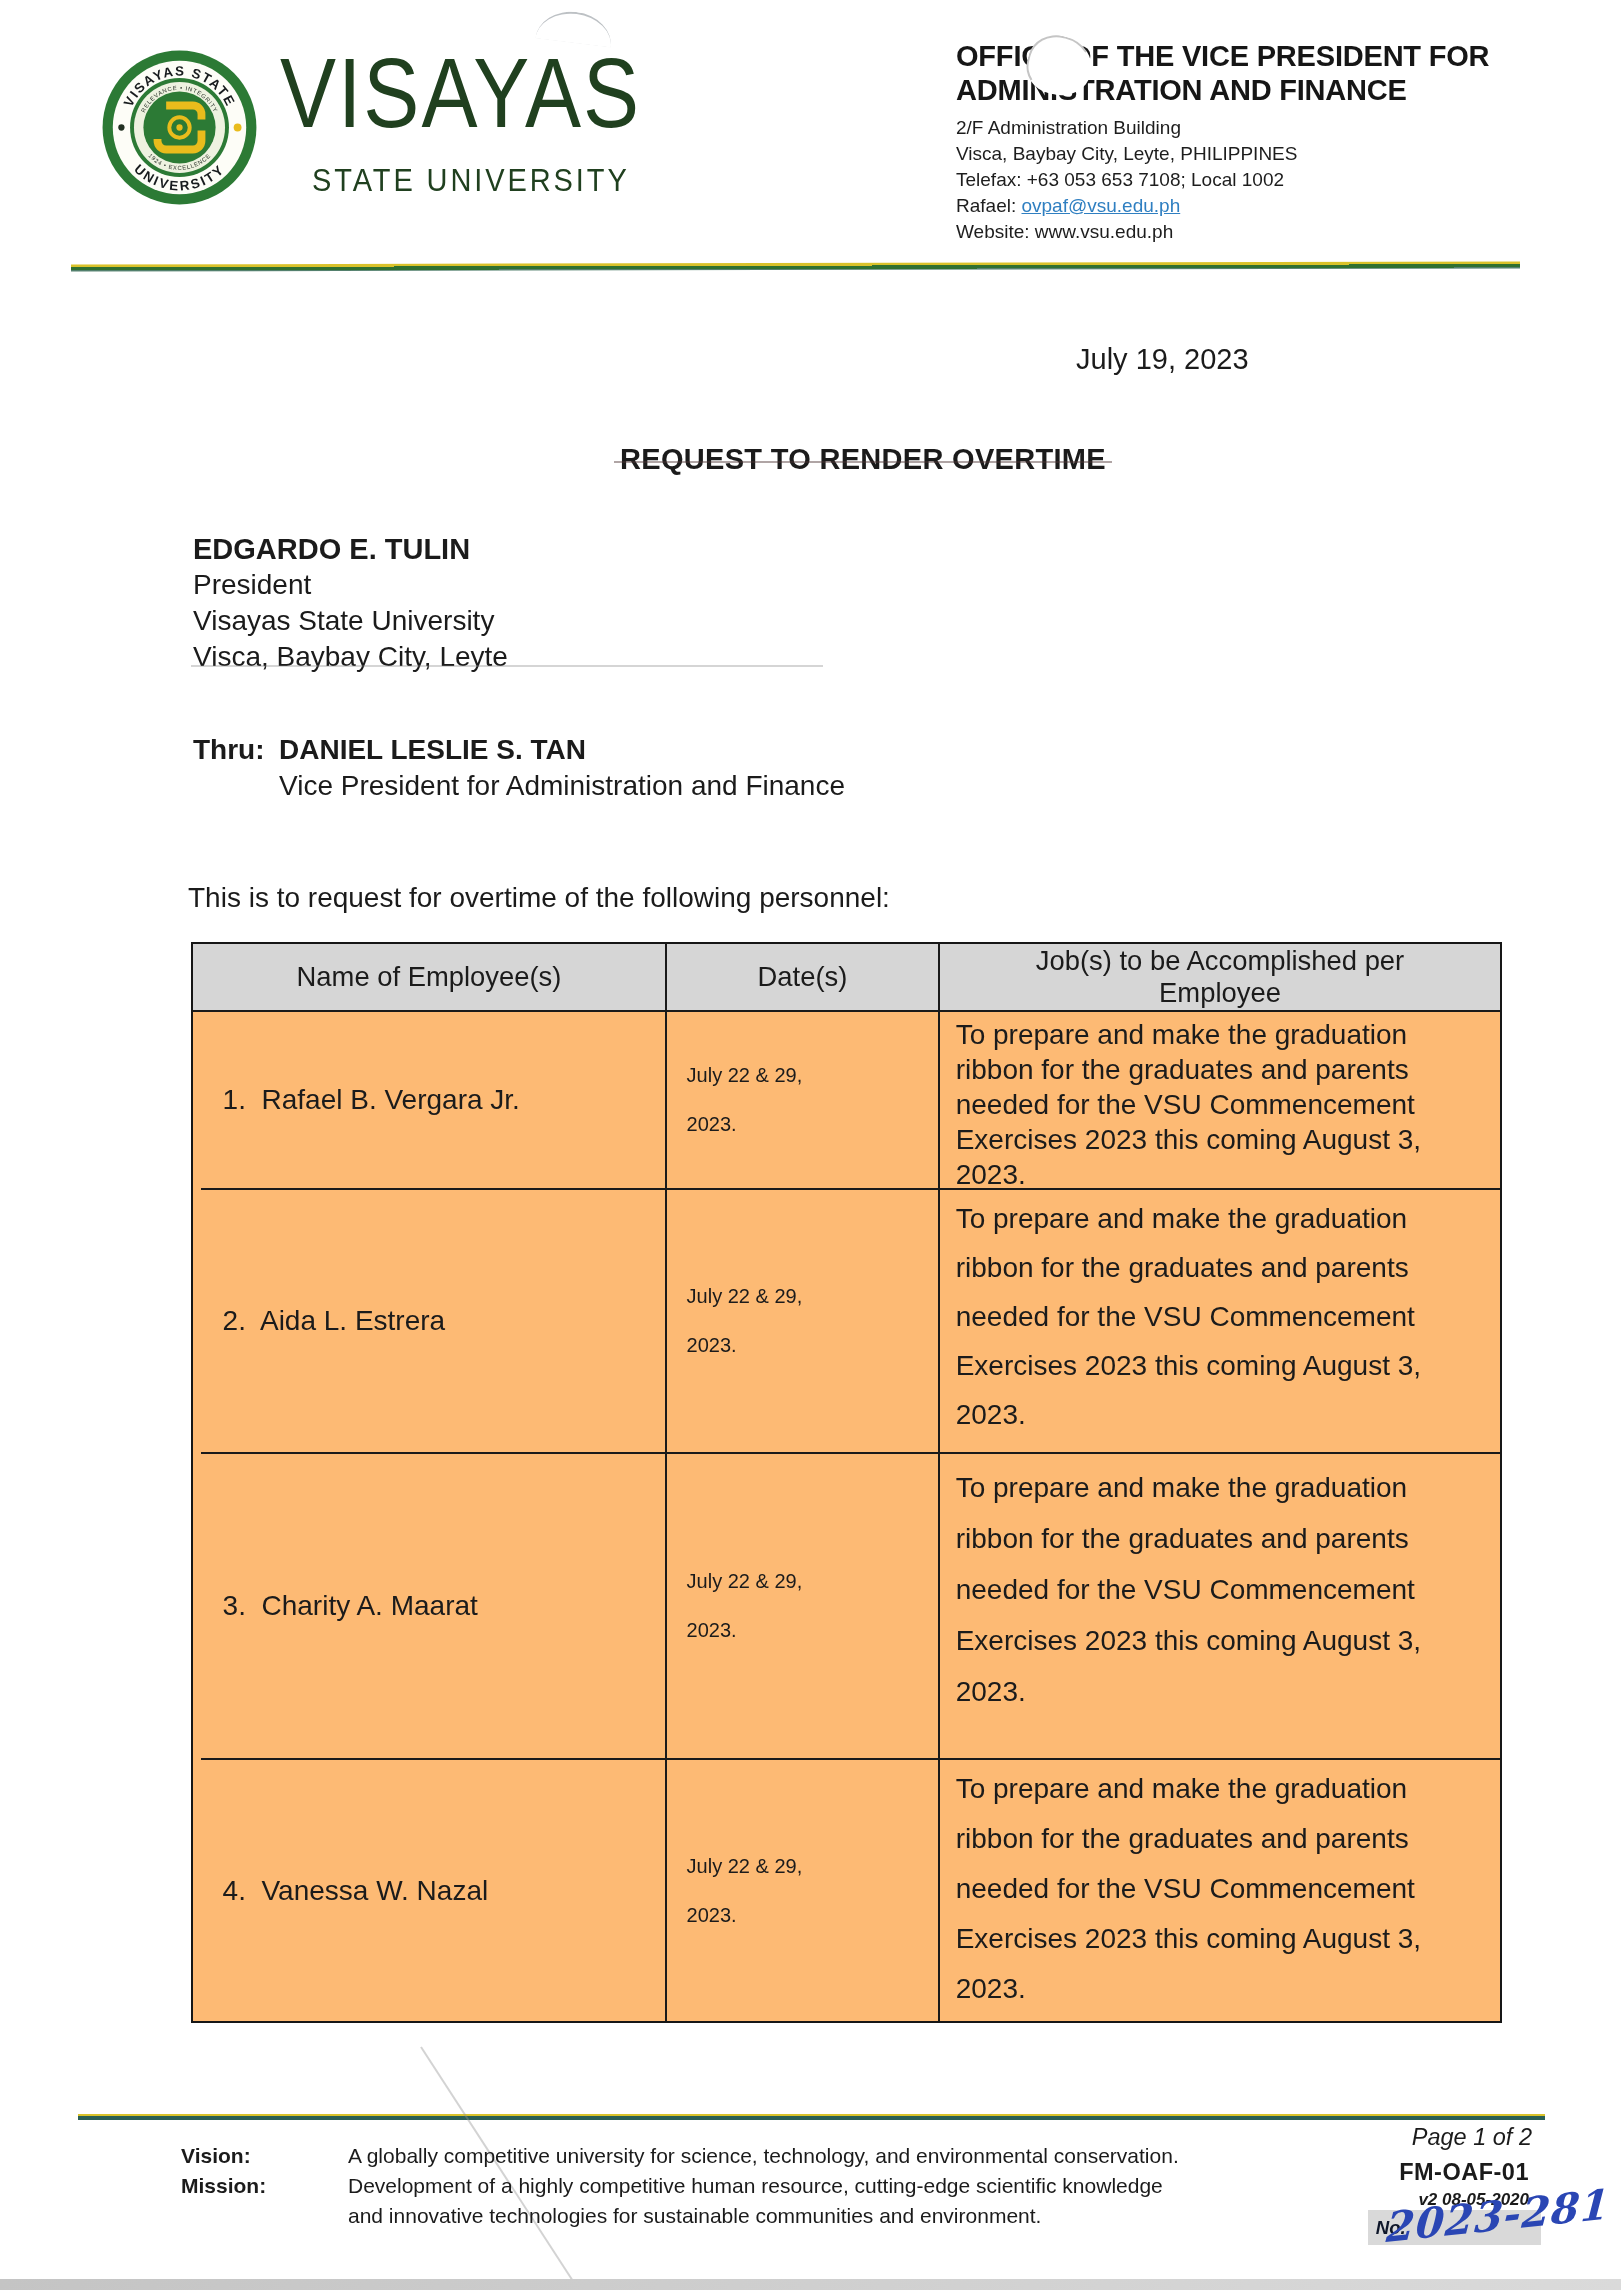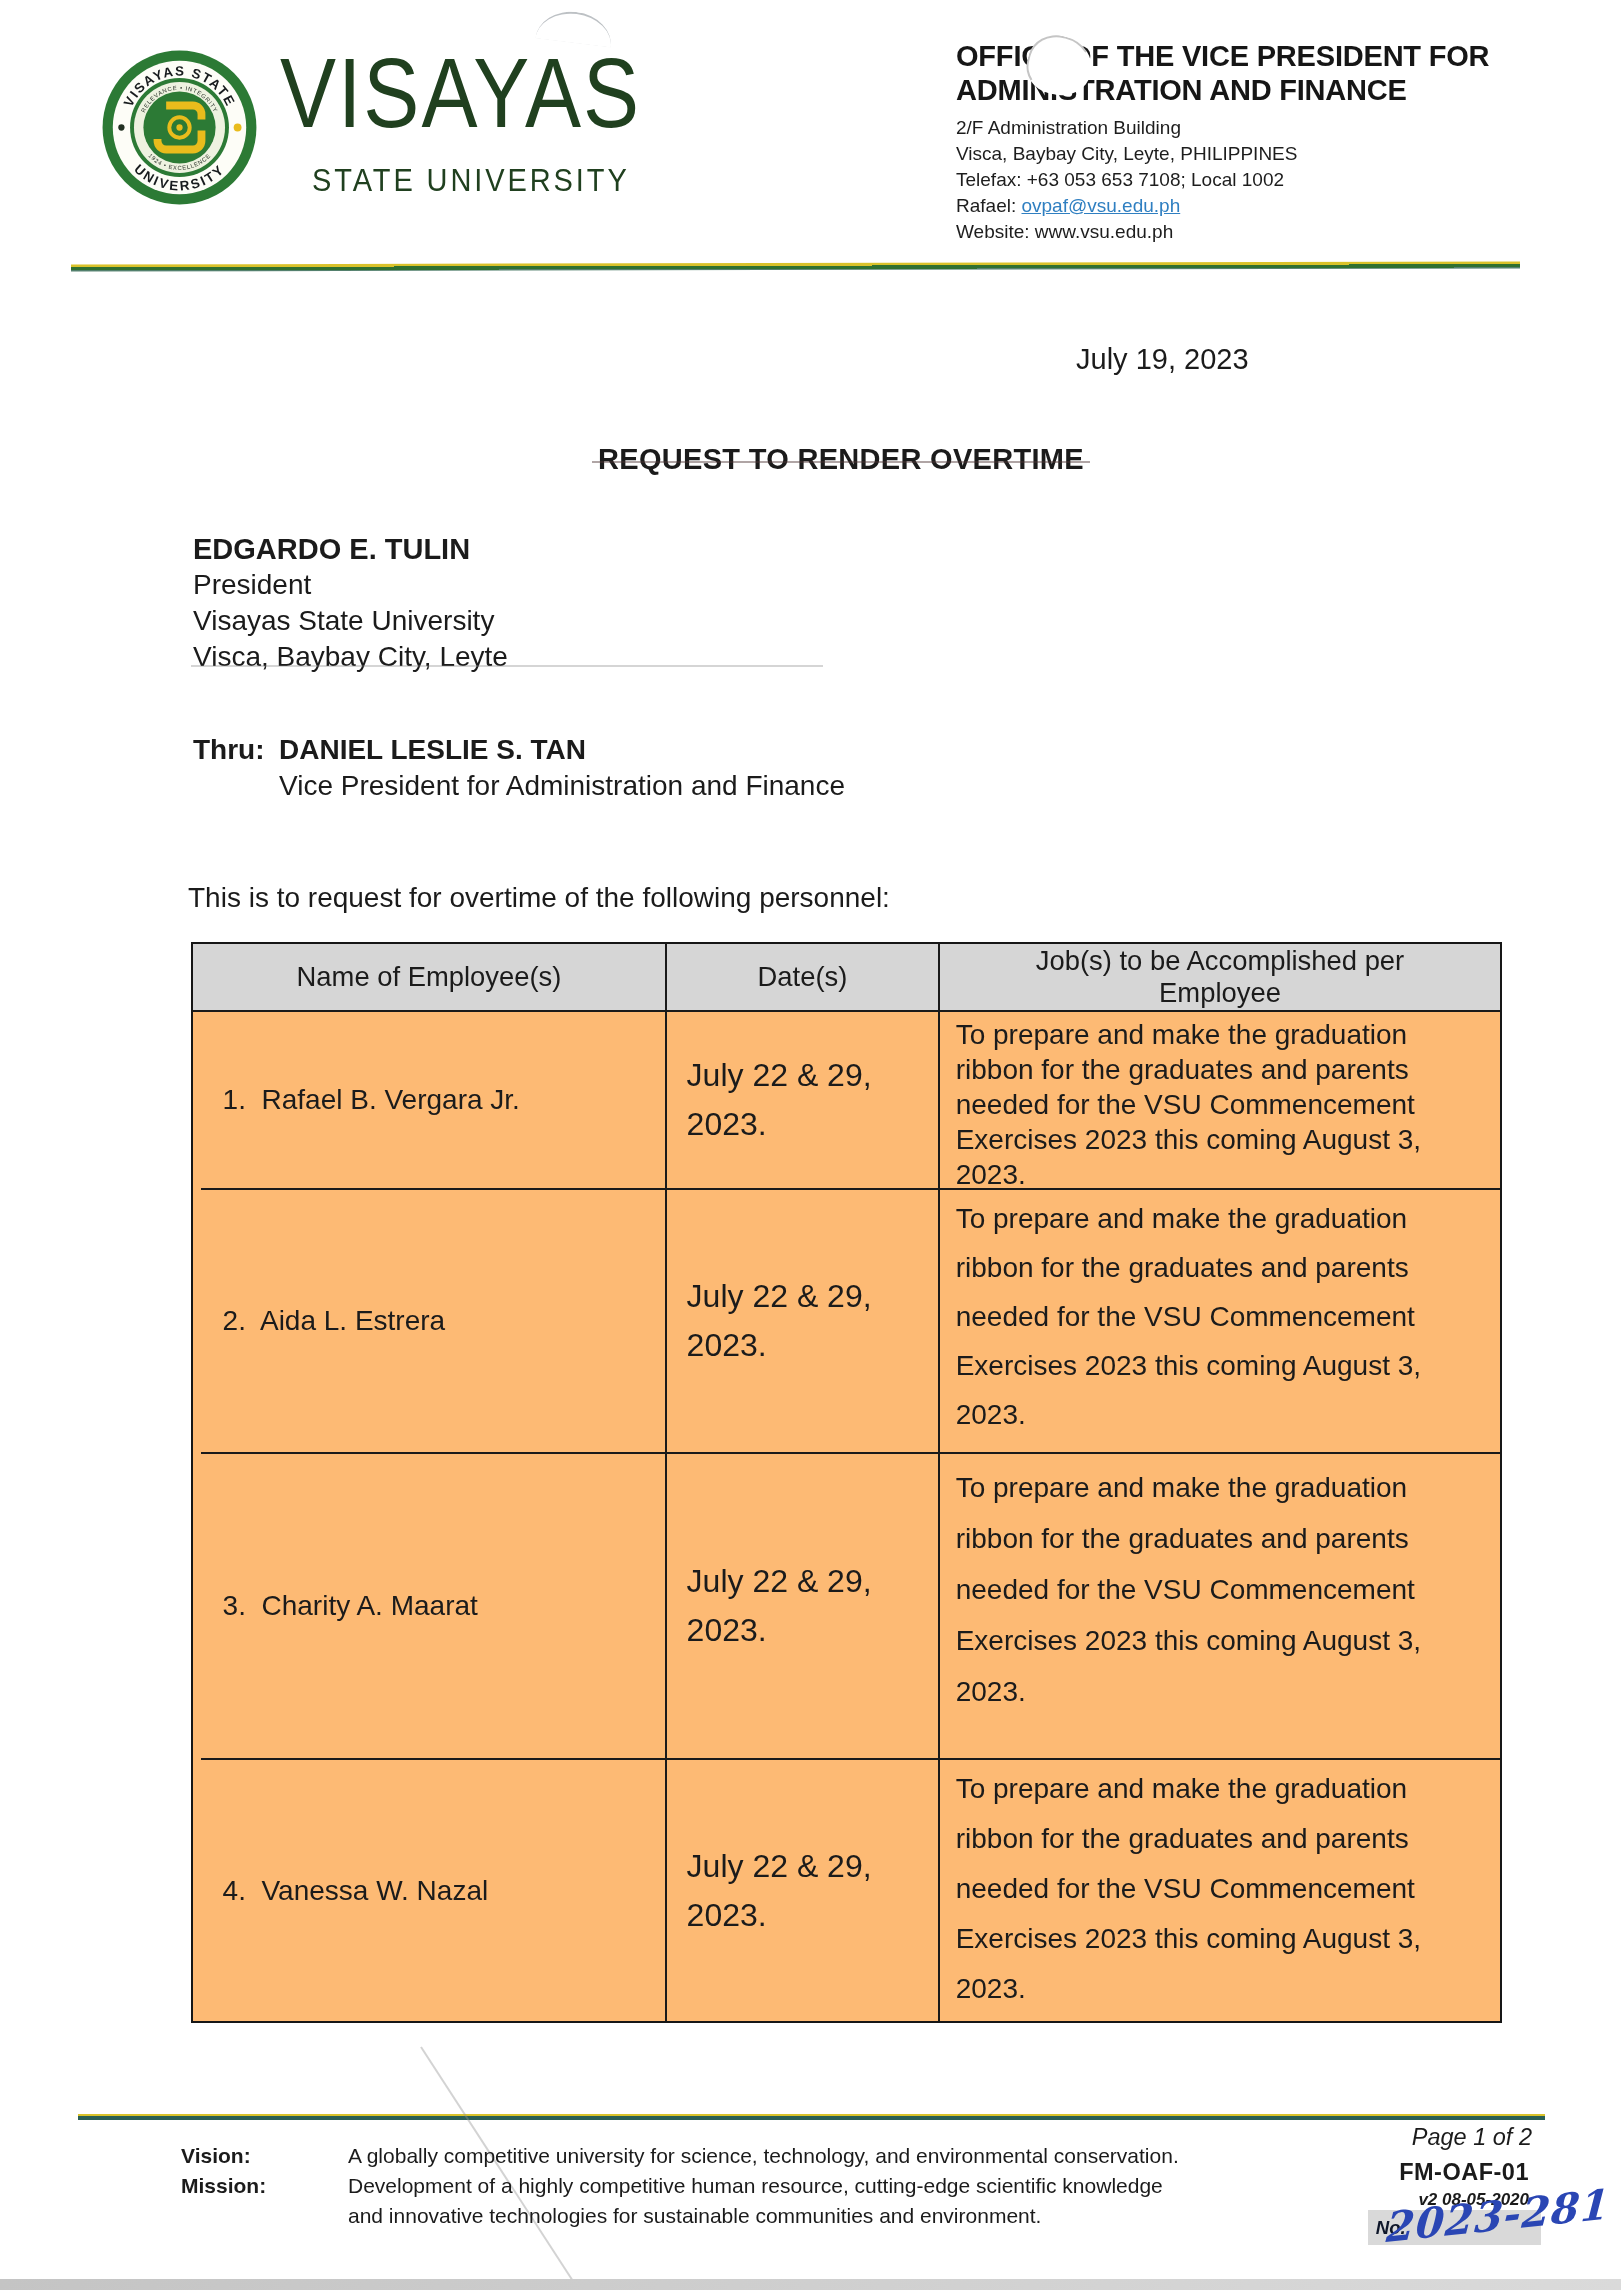--- a/index.html
+++ b/index.html
@@ -21,21 +21,21 @@
   .blob{position:absolute;left:1027px;top:36px;width:61px;height:55px;background:#ffffff;
         border-radius:52% 58% 55% 50%;border:2px solid rgba(150,150,150,.55);
         border-right-color:transparent;border-bottom-color:transparent;transform:rotate(14deg);}
   .curl{position:absolute;left:537px;top:11.8px;width:76px;height:29px;opacity:.65;
         border-top:2.9px solid #9aa0a6;border-radius:50% 50% 0 0/100% 100% 0 0;transform:rotate(7deg);}
   .rule{position:absolute;left:71px;top:263px;width:1449px;height:6.9px;transform:rotate(-0.12deg);
         background:linear-gradient(180deg,#d9c22a 0 38%,#2f7030 38% 84%,#53806d 84% 100%);}
 
   
   .date-line{position:absolute;left:1076px;top:343px;font-size:29px;}
-  .title-wrap{position:absolute;left:182px;top:443px;width:1318px;display:flex;justify-content:center;}
+  .title-wrap{position:absolute;left:204px;top:443px;width:1318px;display:flex;justify-content:center;}
   .letter-title{position:relative;font-size:29px;font-weight:700;letter-spacing:0.3px;}
   .letter-title::after{content:"";position:absolute;left:-5.9px;right:-5.9px;top:55%;height:2px;
         background:rgba(80,55,55,.45);}
   .recipient{position:absolute;left:193px;top:531px;font-size:28px;line-height:36px;}
   .recipient .name{font-size:29px;font-weight:700;}
   .smear{position:absolute;left:191px;top:665px;width:632px;height:2px;background:rgba(125,125,125,.32);}
   .thru{position:absolute;left:193px;top:732px;font-size:28px;line-height:36px;}
   .thru-row{display:flex;}
   .thru-label{font-weight:700;width:86px;}
   .thru-name{font-weight:700;}
@@ -46,21 +46,21 @@
   .otable{position:absolute;left:191px;top:942px;width:1311px;box-sizing:border-box;
           border:2.9px solid #161616;display:grid;
           grid-template-columns:474px 273px 1fr;
           grid-template-rows:68px 178px 264px 306px 261px;background:#fdba74;}
   .cell{box-sizing:border-box;border-right:2px solid #1a1a1a;border-bottom:2px solid #1a1a1a;overflow:hidden;}
   .cell.c3{border-right:none;}
   .cell.r5{border-bottom:none;}
   .head{background:#d6d6d6;display:flex;align-items:center;justify-content:center;
         text-align:center;font-size:27.4px;line-height:32px;}
   .ncell{display:flex;align-items:center;padding-left:21.6px;font-size:28px;}
-  .dcell{display:flex;align-items:center;padding-left:19.6px;font-size:32px;line-height:49px;}
+  .dcell{display:flex;align-items:center;padding-left:19.6px;font-size:20px;line-height:49px;}
   .jcell{padding:7.8px 13.7px 0 15.7px;font-size:28px;}
   .jcell.r2{line-height:35px;padding-top:4.9px;}
   .jcell.r3{line-height:49px;padding-top:3.9px;}
   .jcell.r4{line-height:51px;}
   .jcell.r5{line-height:50px;padding-top:3.9px;}
 
   
   .frule{position:absolute;left:78px;top:2114px;width:1467px;height:5.9px;
          background:linear-gradient(180deg,#d9c22a 0 40%,#2b5f55 40% 100%);}
   .footer-vm{position:absolute;left:181px;top:2141px;display:grid;

